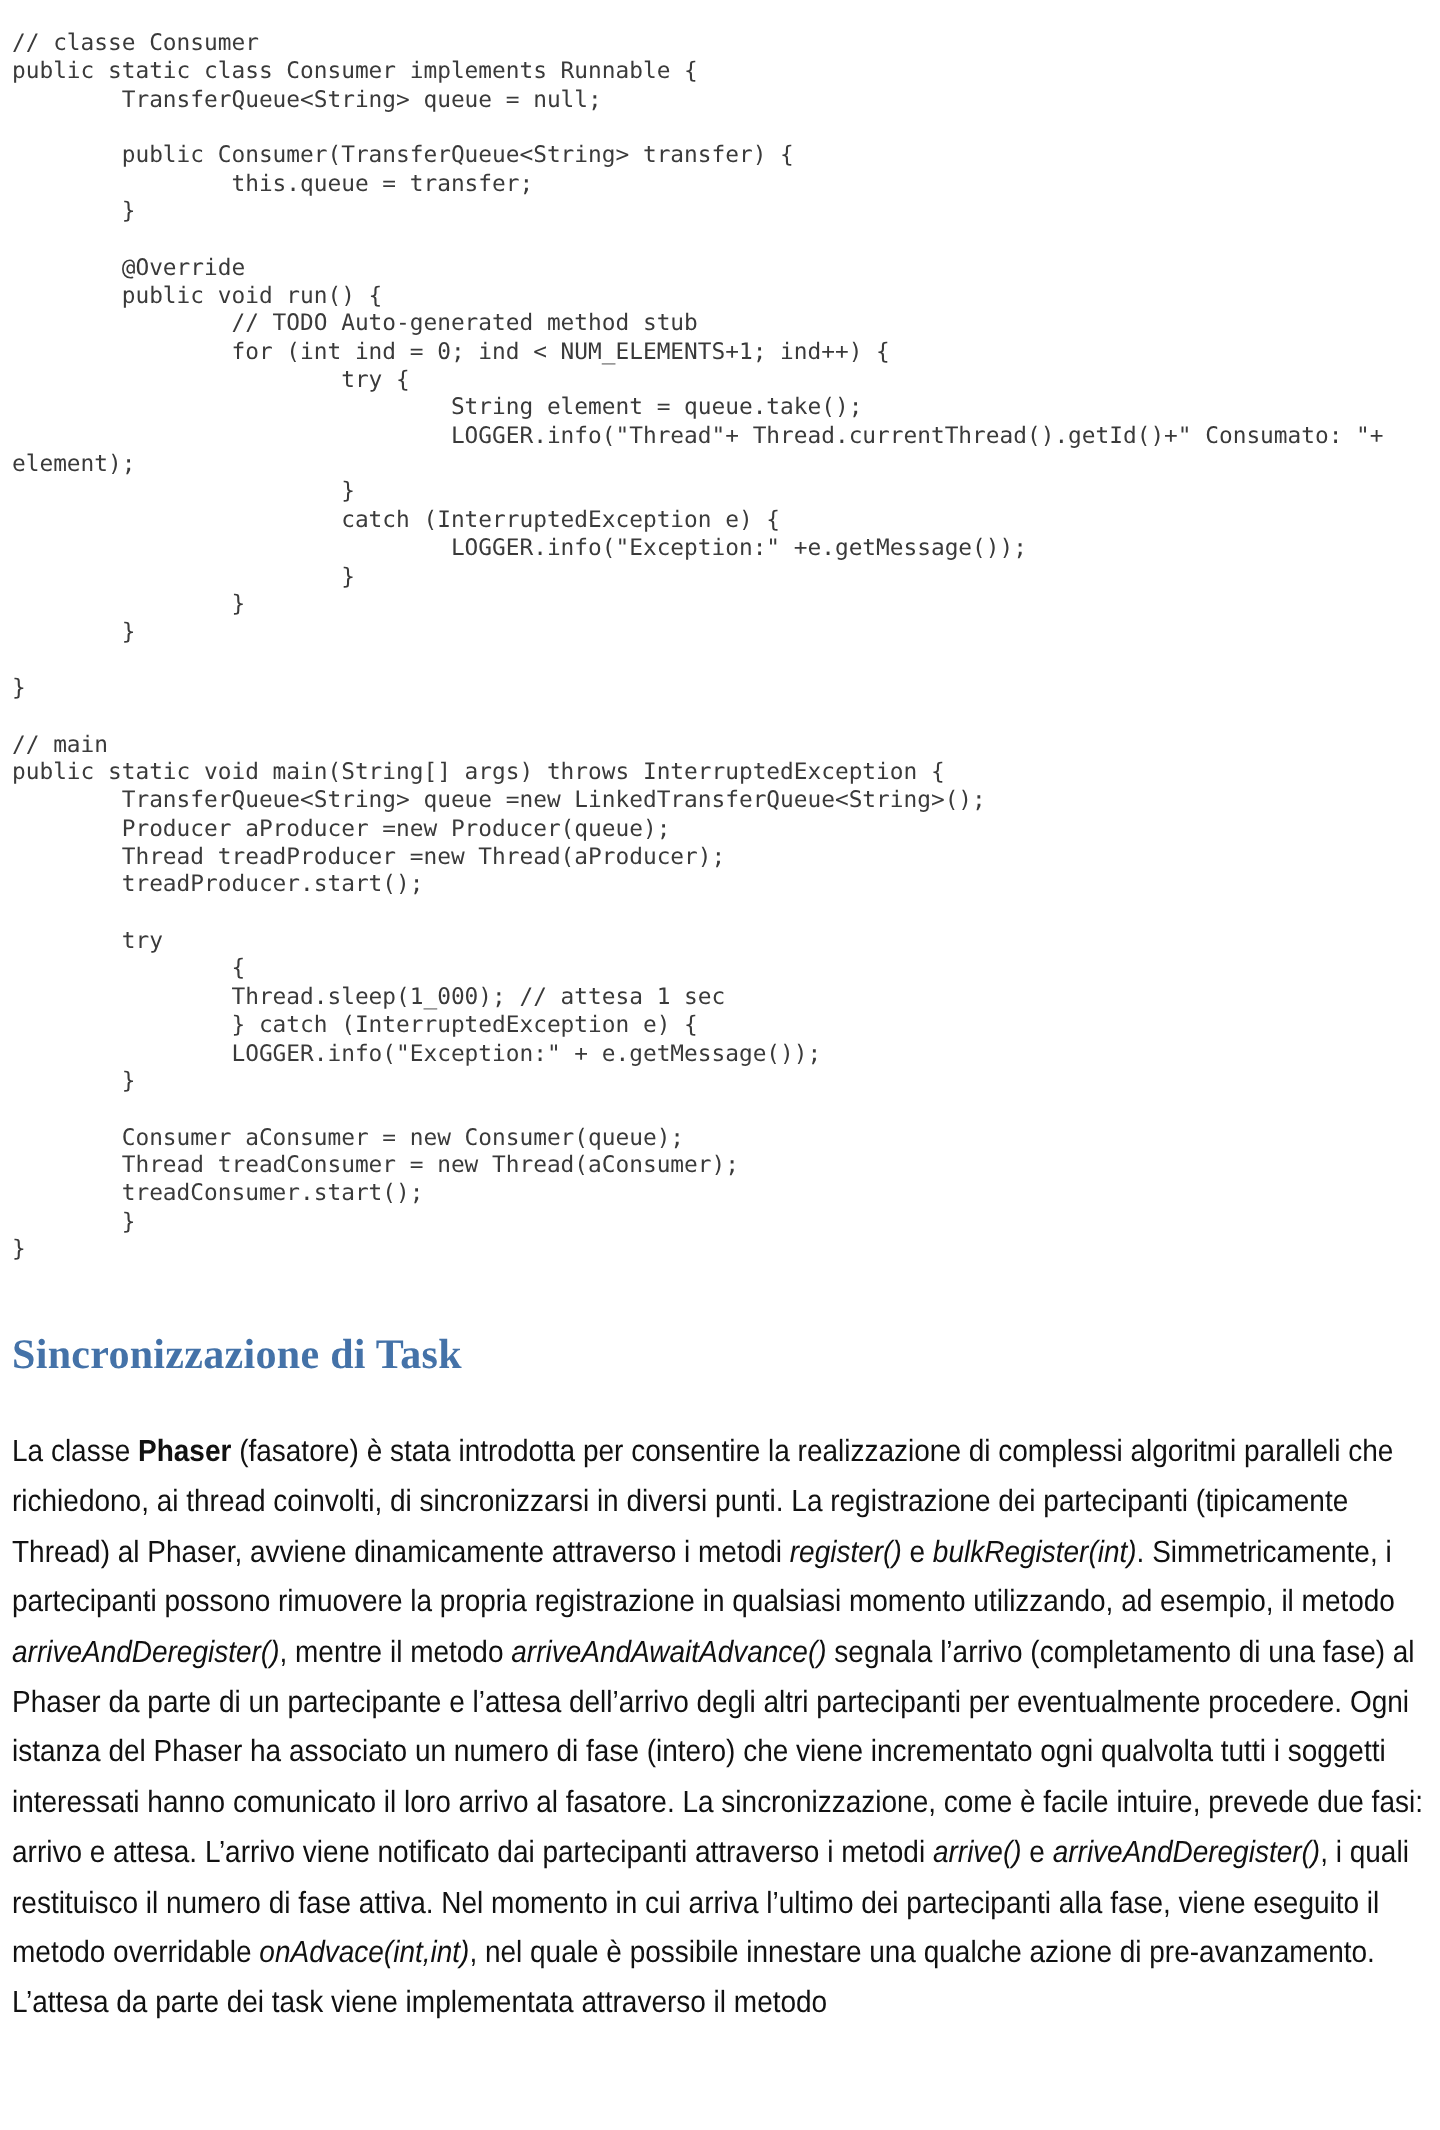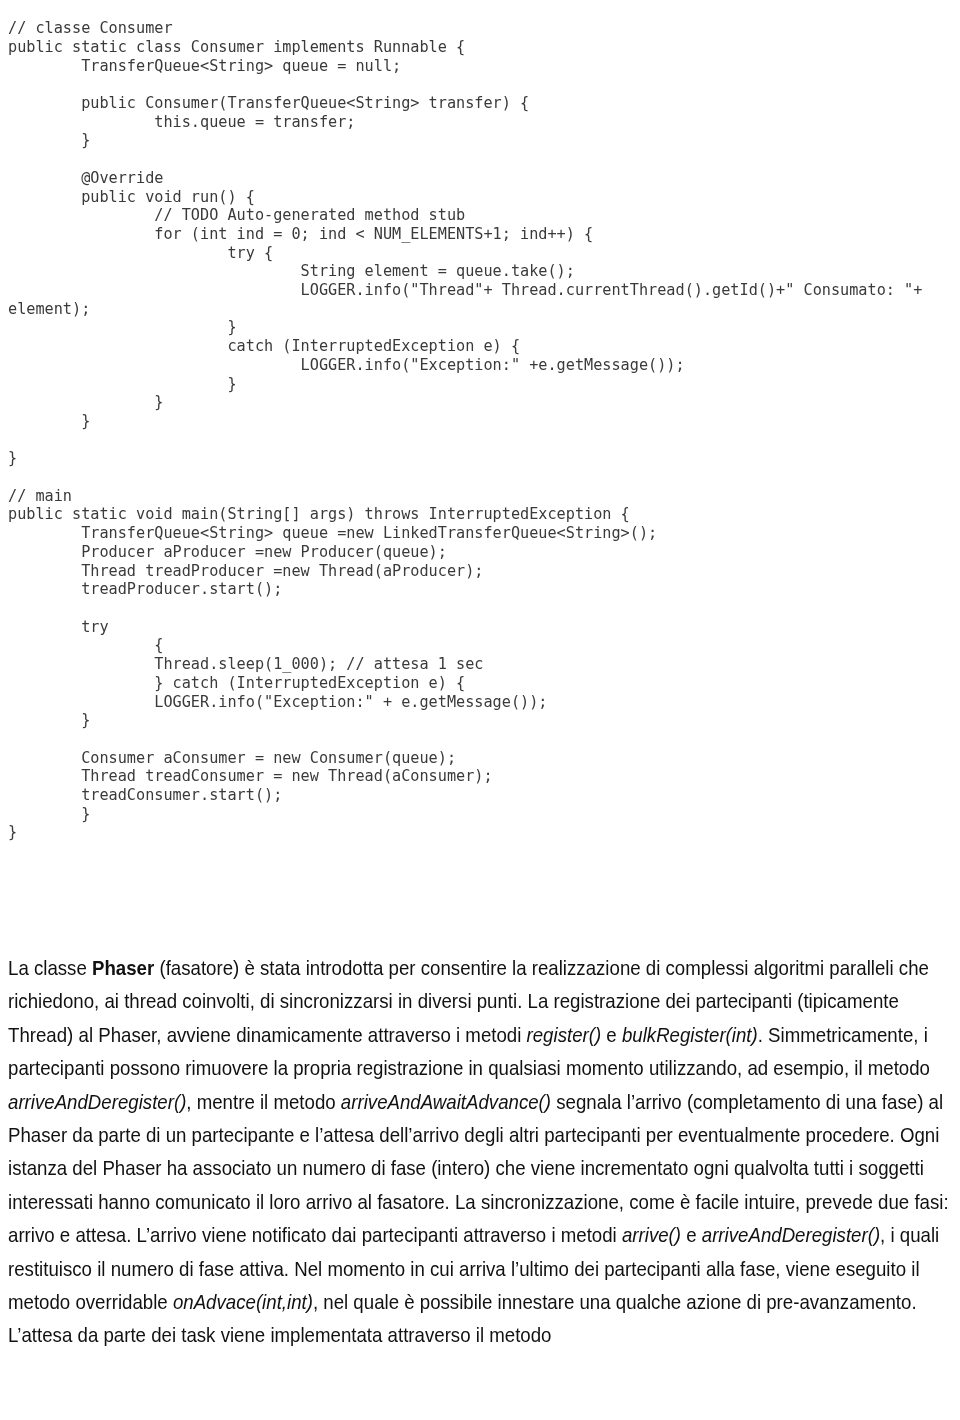--- a/index.html
+++ b/index.html
@@ -80,18 +80,19 @@
   .prose b { font-weight: bold; }
   .prose i { font-style: italic; }
 </style>
 </head>
 <body>
 
 <div class="page">
 
   <pre class="code-block"><code><span class="ln">// classe Consumer</span><span class="ln">public static class Consumer implements Runnable {</span><span class="ln">        TransferQueue&lt;String&gt; queue = null;</span><span class="ln">&nbsp;</span><span class="ln">        public Consumer(TransferQueue&lt;String&gt; transfer) {</span><span class="ln">                this.queue = transfer;</span><span class="ln">        }</span><span class="ln">&nbsp;</span><span class="ln">        @Override</span><span class="ln">        public void run() {</span><span class="ln">                // TODO Auto-generated method stub</span><span class="ln">                for (int ind = 0; ind &lt; NUM_ELEMENTS+1; ind++) {</span><span class="ln">                        try {</span><span class="ln">                                String element = queue.take();</span><span class="ln">                                LOGGER.info("Thread"+ Thread.currentThread().getId()+" Consumato: "+</span><span class="ln">element);</span><span class="ln">                        }</span><span class="ln">                        catch (InterruptedException e) {</span><span class="ln">                                LOGGER.info("Exception:" +e.getMessage());</span><span class="ln">                        }</span><span class="ln">                }</span><span class="ln">        }</span><span class="ln">&nbsp;</span><span class="ln">}</span><span class="ln">&nbsp;</span><span class="ln">// main</span><span class="ln">public static void main(String[] args) throws InterruptedException {</span><span class="ln">        TransferQueue&lt;String&gt; queue =new LinkedTransferQueue&lt;String&gt;();</span><span class="ln">        Producer aProducer =new Producer(queue);</span><span class="ln">        Thread treadProducer =new Thread(aProducer);</span><span class="ln">        treadProducer.start();</span><span class="ln">&nbsp;</span><span class="ln">        try</span><span class="ln">                {</span><span class="ln">                Thread.sleep(1_000); // attesa 1 sec</span><span class="ln">                } catch (InterruptedException e) {</span><span class="ln">                LOGGER.info("Exception:" + e.getMessage());</span><span class="ln">        }</span><span class="ln">&nbsp;</span><span class="ln">        Consumer aConsumer = new Consumer(queue);</span><span class="ln">        Thread treadConsumer = new Thread(aConsumer);</span><span class="ln">        treadConsumer.start();</span><span class="ln">        }</span><span class="ln">}</span></code></pre>
 
+  <h2 class="section-heading">Sincronizzazione di Task</h2>
 
   <div class="prose">
     <p>La classe <b>Phaser</b> (fasatore) è stata introdotta per consentire la realizzazione di complessi algoritmi paralleli che richiedono, ai thread coinvolti, di sincronizzarsi in diversi punti. La registrazione dei partecipanti (tipicamente Thread) al Phaser, avviene dinamicamente attraverso i metodi <i>register()</i> e <i>bulkRegister(int)</i>. Simmetricamente, i partecipanti possono rimuovere la propria registrazione in qualsiasi momento utilizzando, ad esempio, il metodo <i>arriveAndDeregister()</i>, mentre il metodo <i>arriveAndAwaitAdvance()</i> segnala l’arrivo (completamento di una fase) al Phaser da parte di un partecipante e l’attesa dell’arrivo degli altri partecipanti per eventualmente procedere. Ogni istanza del Phaser ha associato un numero di fase (intero) che viene incrementato ogni qualvolta tutti i soggetti interessati hanno comunicato il loro arrivo al fasatore. La sincronizzazione, come è facile intuire, prevede due fasi: arrivo e attesa. L’arrivo viene notificato dai partecipanti attraverso i metodi <i>arrive()</i> e <i>arriveAndDeregister()</i>, i quali restituisco il numero di fase attiva. Nel momento in cui arriva l’ultimo dei partecipanti alla fase, viene eseguito il metodo overridable <i>onAdvace(int,int)</i>, nel quale è possibile innestare una qualche azione di pre-avanzamento. L’attesa da parte dei task viene implementata attraverso il metodo</p>
   </div>
 
 </div>
 
 </body></html>

